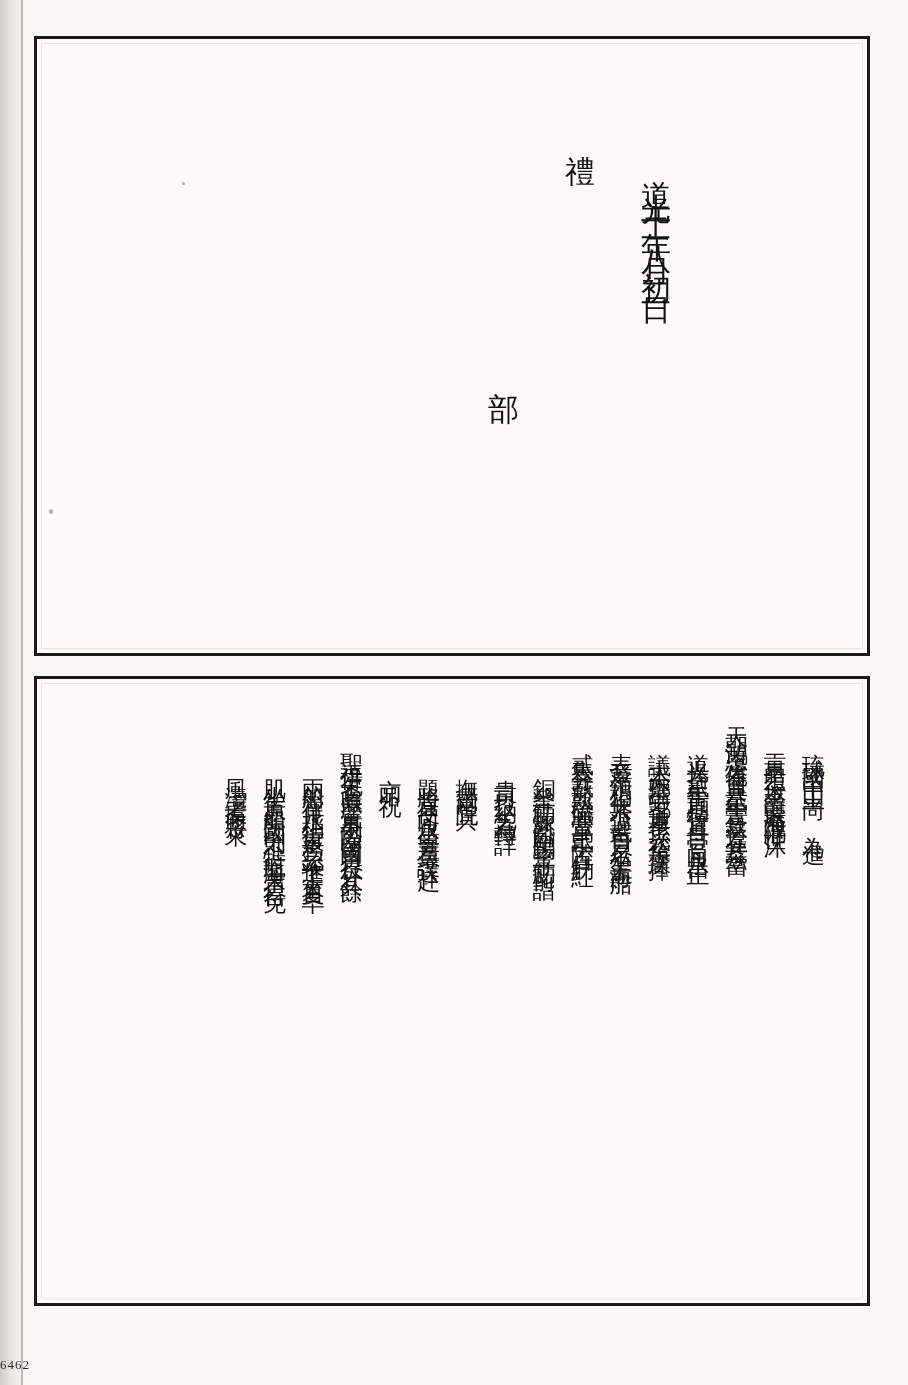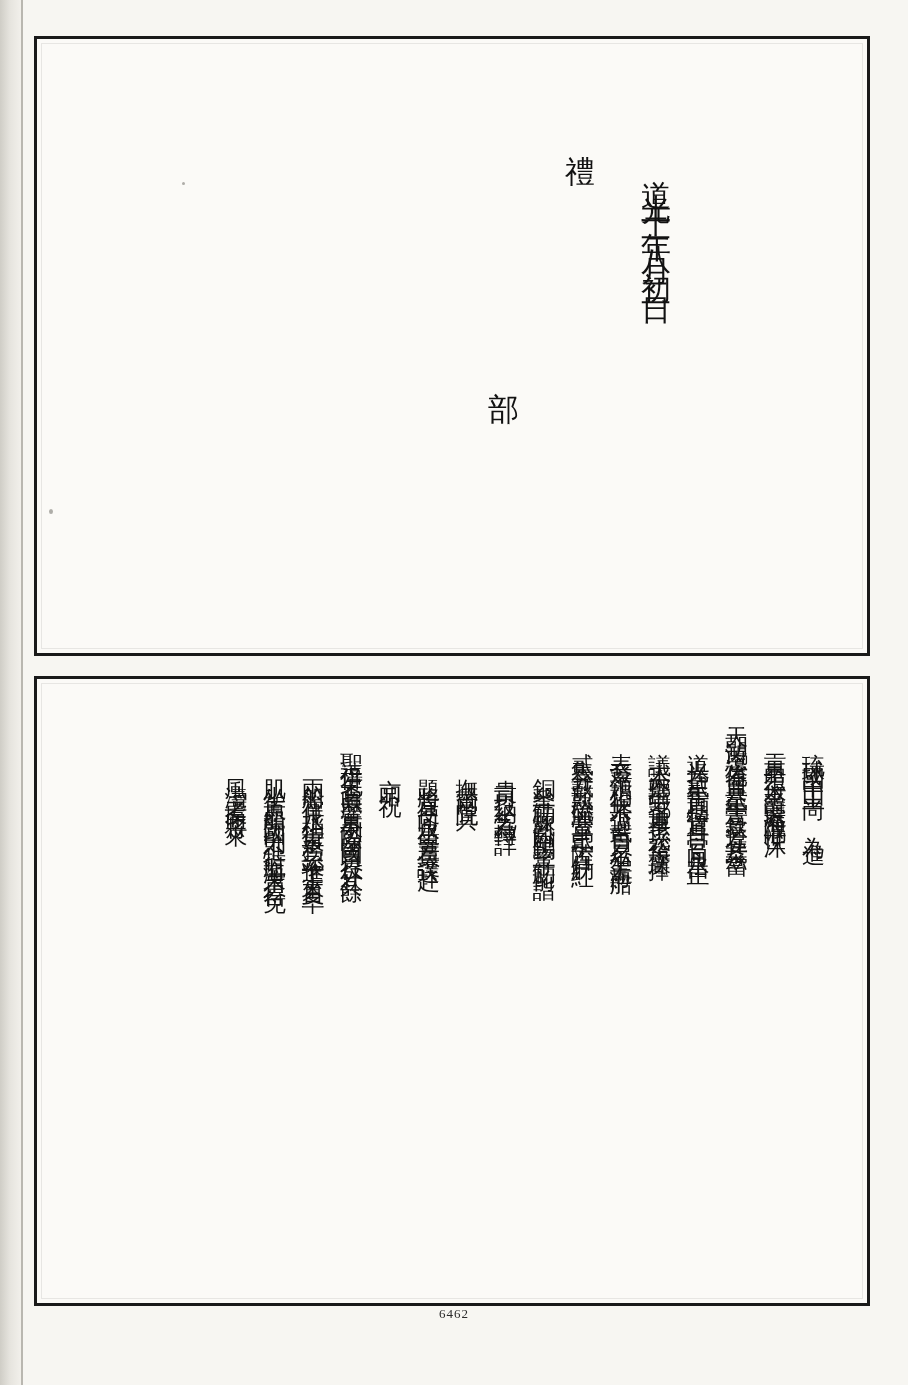--- a/index.html
+++ b/index.html
@@ -111,22 +111,21 @@
     margin-left: 15.5px;
   }
   .frame-lower .col.ind1 { margin-top: 26px; }
   .frame-lower .col.ind2 { margin-top: 52px; }
   .frame-lower .col.ind0 { margin-top: 0px; }
 
   .page-number {
     position: absolute;
     left: 0;
     right: 0;
-    top: 1306px;
-    text-align: center;
+    top: 1357px;
     font-family: "Liberation Serif", serif;
     font-size: 13px;
     letter-spacing: 1px;
     color: #2a2a2a;
   }
 
   
   .speck {
     position: absolute;
     background: #6f6d68;

